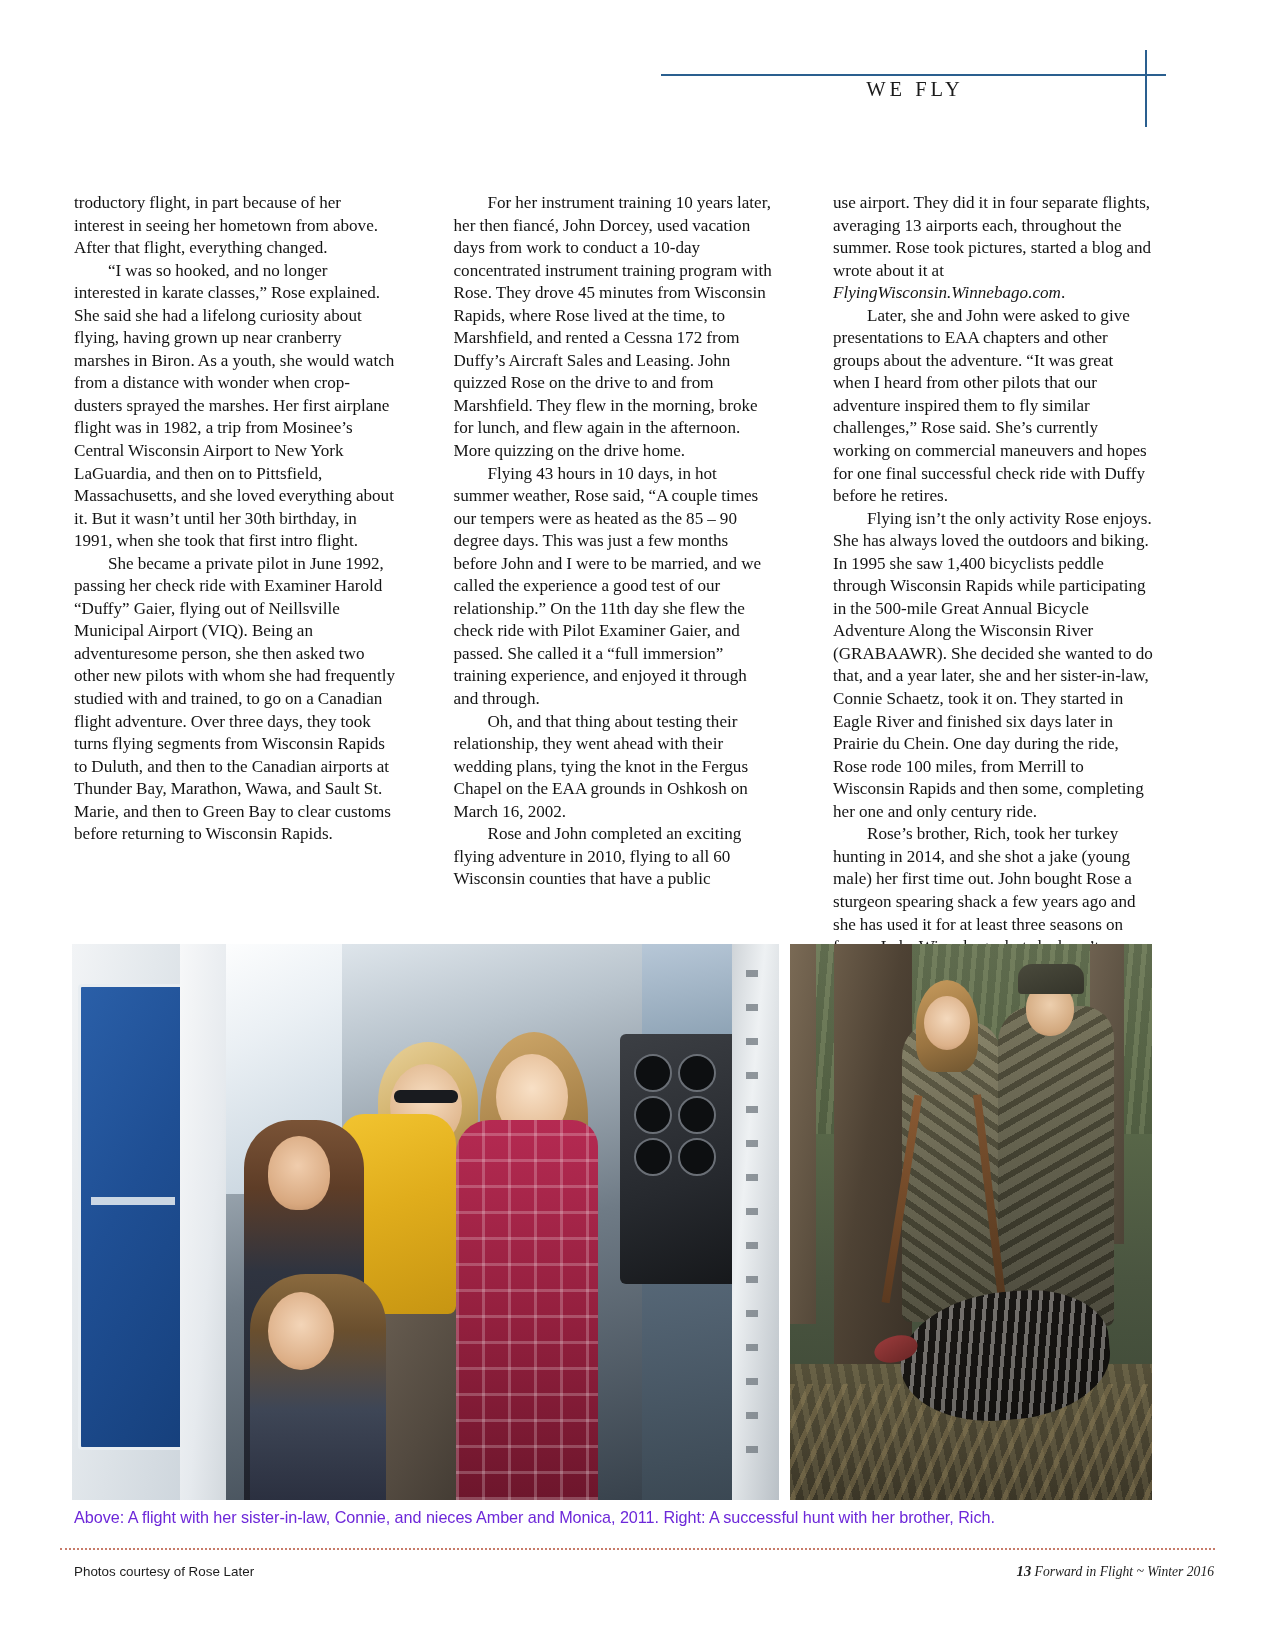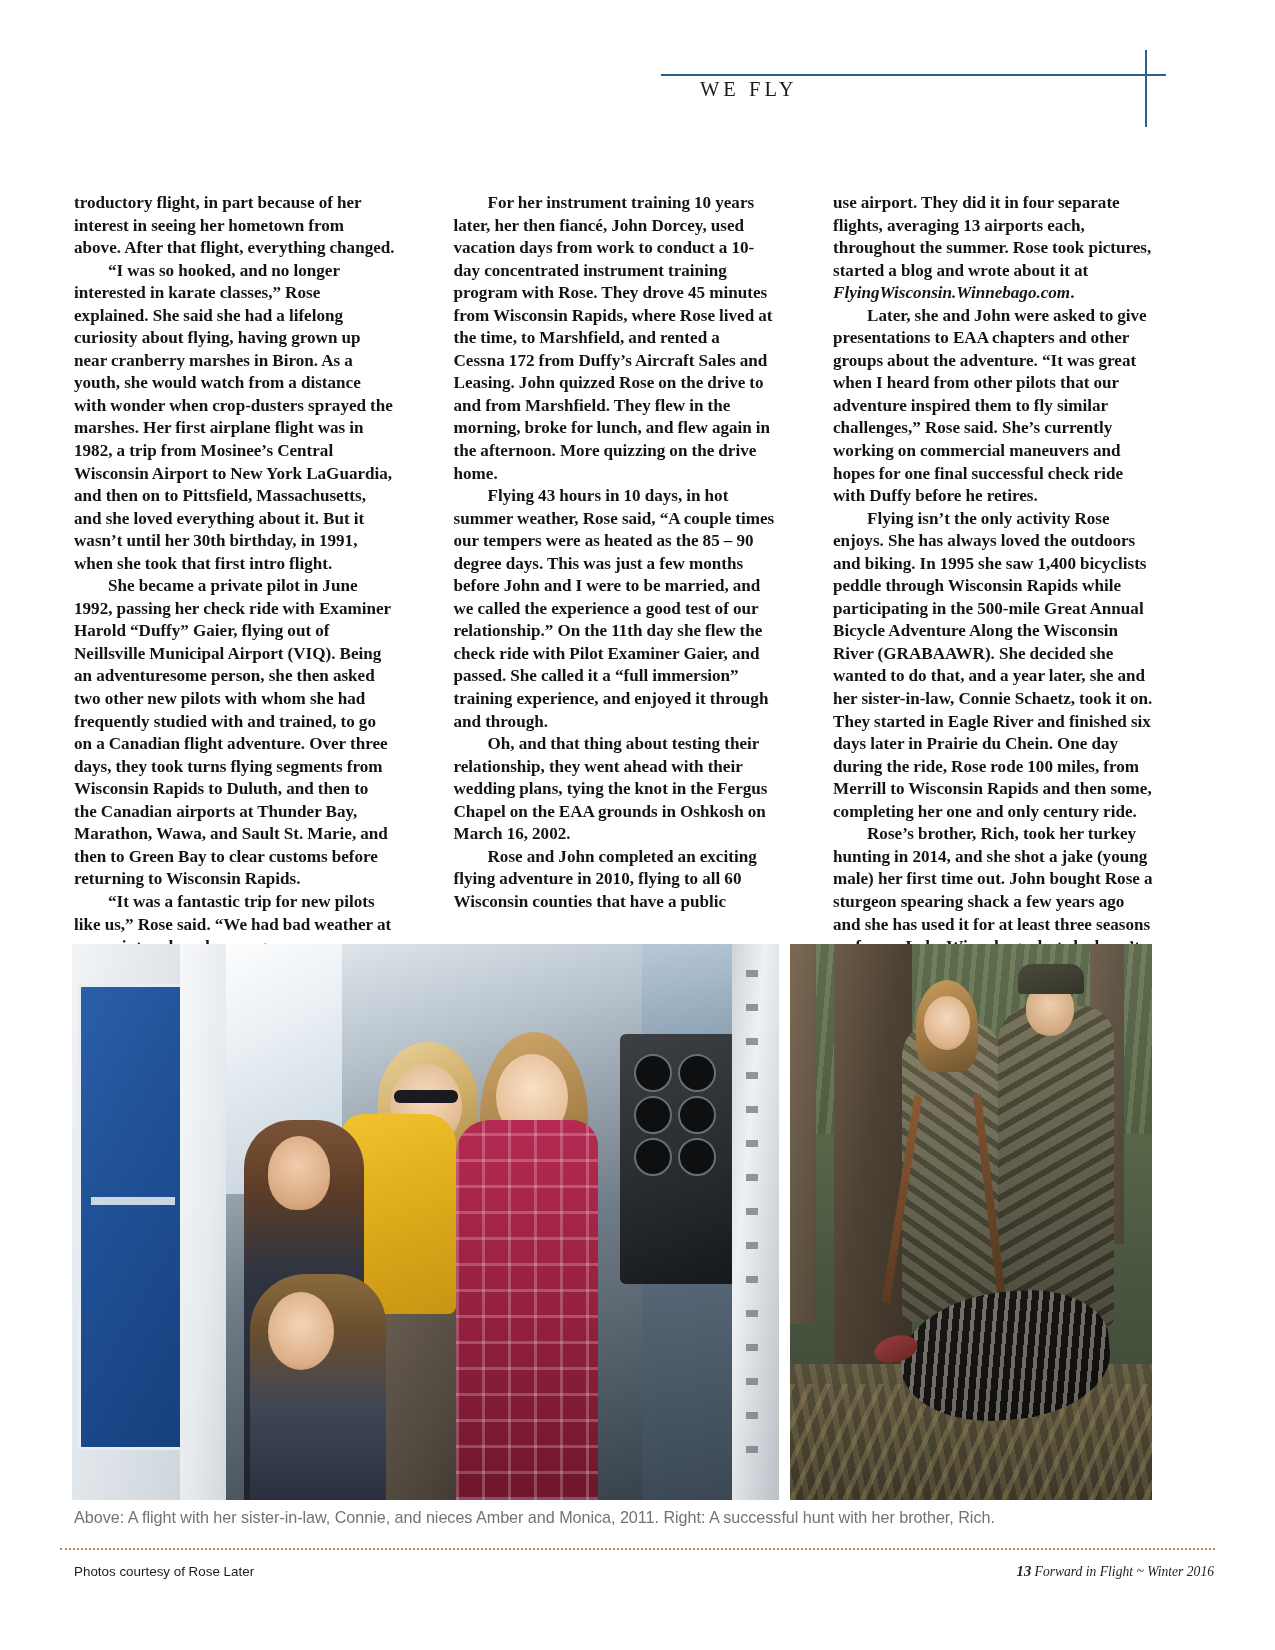--- a/index.html
+++ b/index.html
@@ -39,21 +39,21 @@
     top: 50px;
     width: 2px;
     height: 77px;
     background: #2a5f8f;
   }
   .header-title {
     position: absolute;
     left: 700px;
     top: 78px;
     width: 430px;
-    text-align: left;
+    text-align: center;
     font-family: "Liberation Serif", "DejaVu Serif", serif;
     font-size: 20.5px;
     letter-spacing: 4.0px;
     color: #1b1b1b;
     line-height: 1.1;
   }
 
   
   .columns {
     position: absolute;
@@ -71,21 +71,20 @@
     line-height: 22.55px;
     text-align: left;
     color: #141414;
     font-family: "Liberation Serif", "DejaVu Serif", serif;
   }
   .col p {
     margin: 0;
     text-indent: 0;
     hyphens: none;
     word-spacing: -0.2px;
-    font-weight: bold;
   }
   .col p.indent {
     text-indent: 34px;
   }
   .col em {
     font-style: italic;
   }
 
   
   .photo-row {
@@ -318,21 +317,21 @@
 
   
   .caption {
     position: absolute;
     left: 74px;
     top: 1507px;
     width: 1080px;
     font-family: "Liberation Sans", "DejaVu Sans", sans-serif;
     font-size: 16.2px;
     line-height: 20px;
-    color: #737373;
+    color: #6d28d9;
     letter-spacing: -0.05px;
   }
 
   
   .footer-rule {
     position: absolute;
     left: 60px;
     top: 1548px;
     width: 1155px;
     height: 0;
@@ -377,21 +376,20 @@
   <div class="header-vrule"></div>
   <div class="header-title">WE FLY</div>
 </div>
 
 <div class="columns">
 
   <div class="col">
     <p>troductory flight, in part because of her interest in seeing her hometown from above. After that flight, everything changed.</p>
     <p class="indent">“I was so hooked, and no longer interested in karate classes,” Rose explained. She said she had a lifelong curiosity about flying, having grown up near cranberry marshes in Biron. As a youth, she would watch from a distance with wonder when crop-dusters sprayed the marshes. Her first airplane flight was in 1982, a trip from Mosinee’s Central Wisconsin Airport to New York LaGuardia, and then on to Pittsfield, Massachusetts, and she loved everything about it. But it wasn’t until her 30th birthday, in 1991, when she took that first intro flight.</p>
     <p class="indent">She became a private pilot in June 1992, passing her check ride with Examiner Harold “Duffy” Gaier, flying out of Neillsville Municipal Airport (VIQ). Being an adventuresome person, she then asked two other new pilots with whom she had frequently studied with and trained, to go on a Canadian flight adventure. Over three days, they took turns flying segments from Wisconsin Rapids to Duluth, and then to the Canadian airports at Thunder Bay, Marathon, Wawa, and Sault St. Marie, and then to Green Bay to clear customs before returning to Wisconsin Rapids.</p>
-    <p class="indent">“It was a fantastic trip for new pilots like us,” Rose said. “We had bad weather at one point and made a no-go</p>
   </div>
 
   <div class="col">
     <p class="indent">For her instrument training 10 years later, her then fiancé, John Dorcey, used vacation days from work to conduct a 10-day concentrated instrument training program with Rose. They drove 45 minutes from Wisconsin Rapids, where Rose lived at the time, to Marshfield, and rented a Cessna 172 from Duffy’s Aircraft Sales and Leasing. John quizzed Rose on the drive to and from Marshfield. They flew in the morning, broke for lunch, and flew again in the afternoon. More quizzing on the drive home.</p>
     <p class="indent">Flying 43 hours in 10 days, in hot summer weather, Rose said, “A couple times our tempers were as heated as the 85 – 90 degree days. This was just a few months before John and I were to be married, and we called the experience a good test of our relationship.” On the 11th day she flew the check ride with Pilot Examiner Gaier, and passed. She called it a “full immersion” training experience, and enjoyed it through and through.</p>
     <p class="indent">Oh, and that thing about testing their relationship, they went ahead with their wedding plans, tying the knot in the Fergus Chapel on the EAA grounds in Oshkosh on March 16, 2002.</p>
     <p class="indent">Rose and John completed an exciting flying adventure in 2010, flying to all 60 Wisconsin counties that have a public</p>
   </div>
 
   <div class="col">

